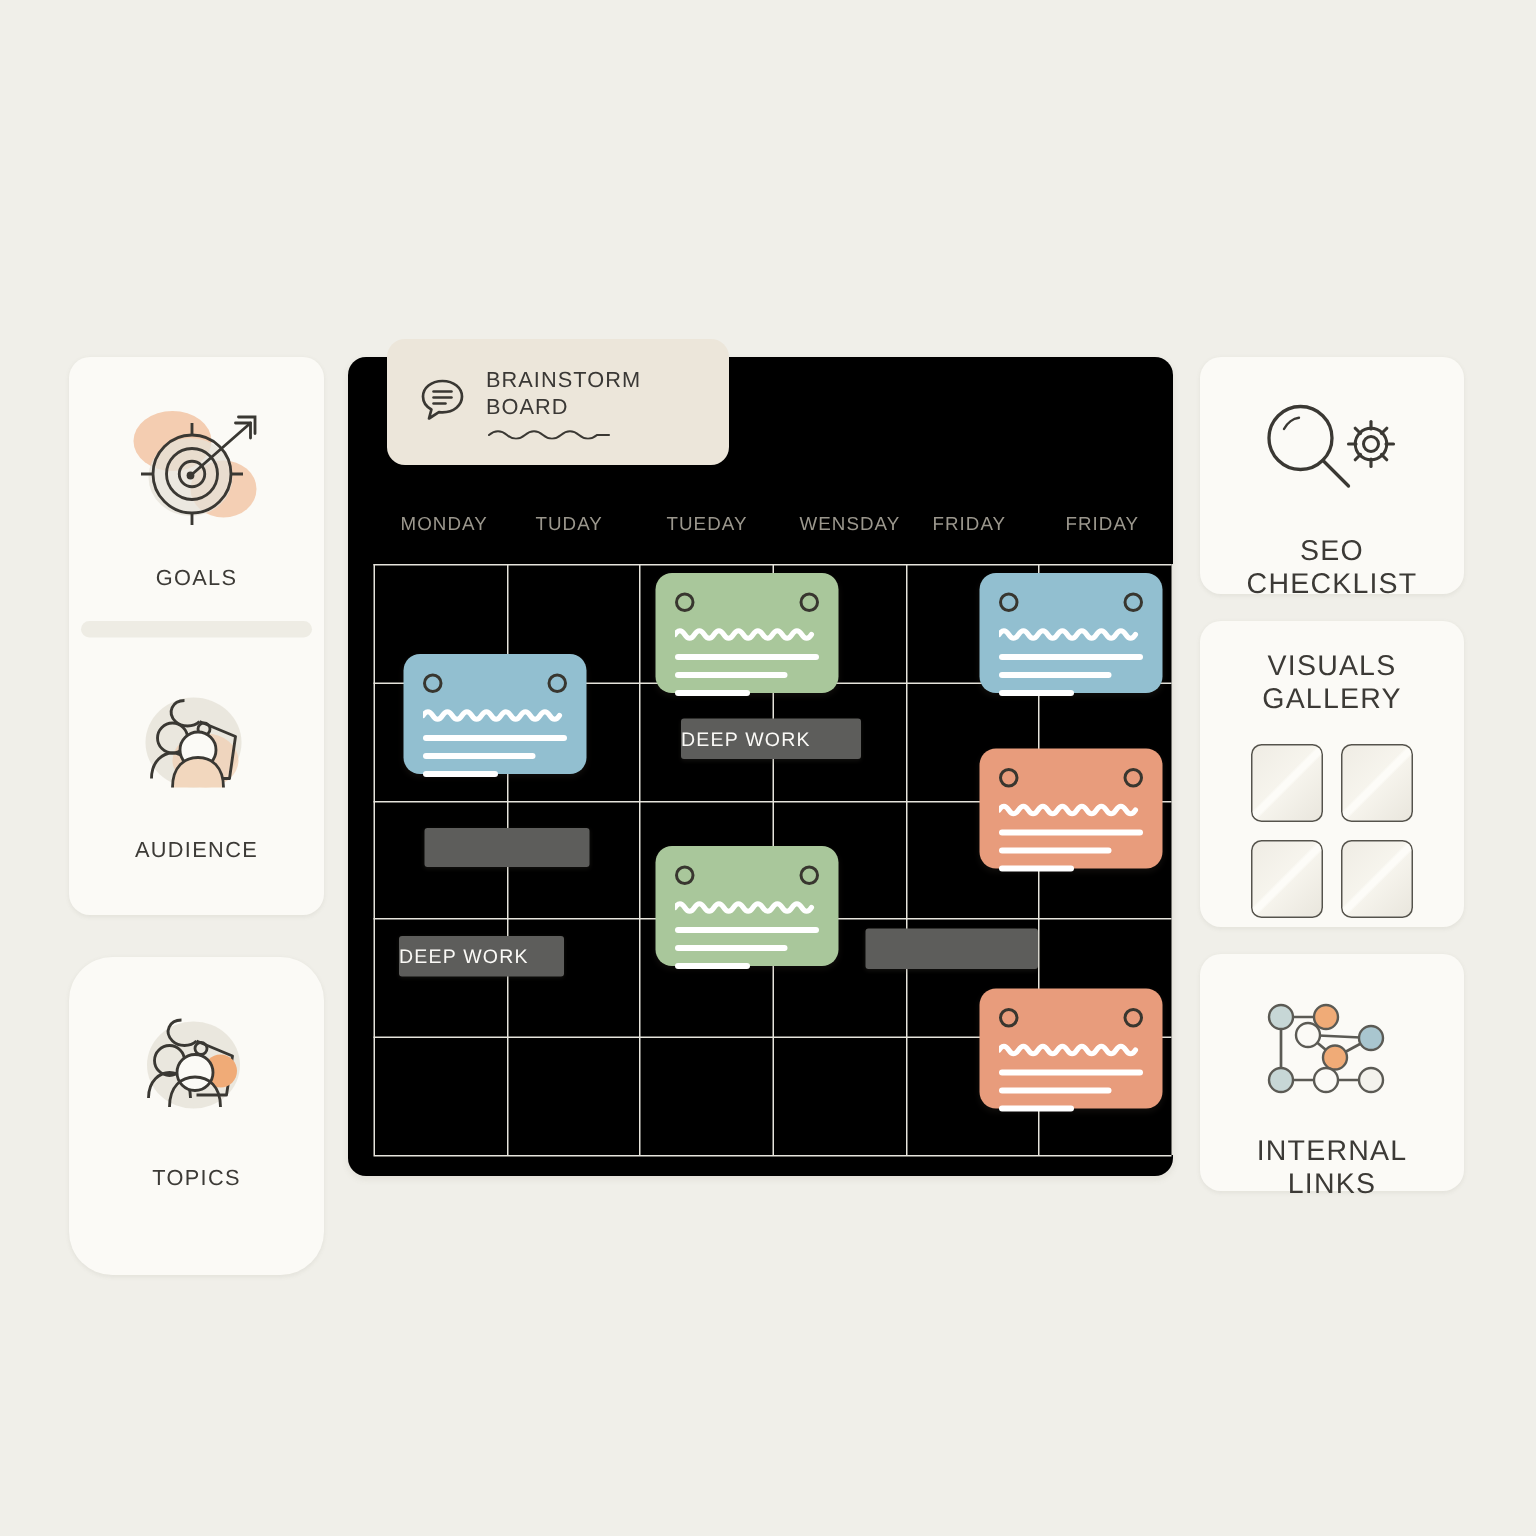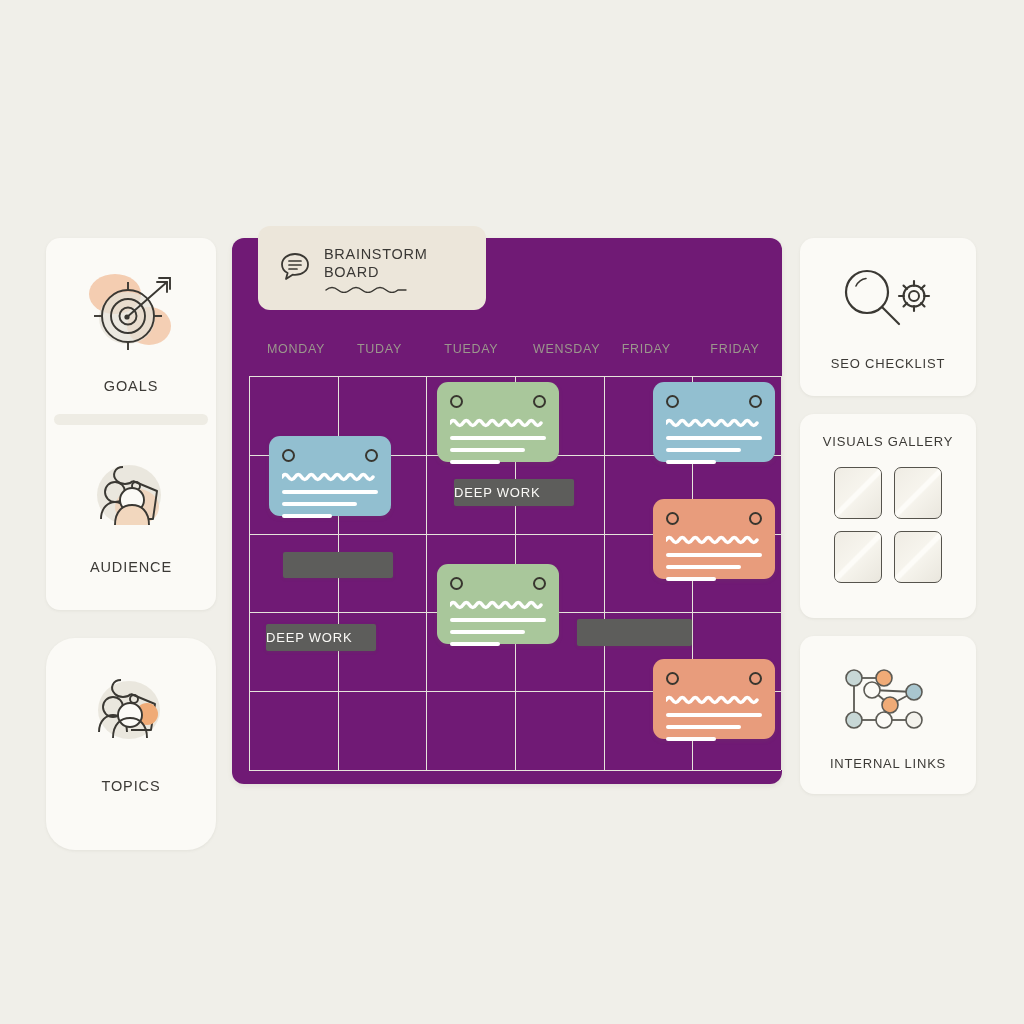--- a/index.html
+++ b/index.html
@@ -38,21 +38,21 @@
   .rail-divider {
     width: 154px; height: 11px; margin: 20px auto 0;
     background: #eeece4; border-radius: 6px;
   }
   .tile-audience { margin-top: 20px; }
 
   
   .board {
     position: absolute; left: 232px; top: 238px;
     width: 550px; height: 546px;
-    background: #701a75;
+    background: #000000;
     border-radius: 12px;
     box-shadow: 0 2px 5px rgba(120,115,100,.12);
   }
 
   .board-banner {
     position: absolute; left: 26px; top: -12px;
     width: 228px; height: 84px;
     background: #ece6da;
     border-radius: 12px;
     display: flex; align-items: center; gap: 12px;
@@ -113,21 +113,21 @@
 
   
   .right-rail { position: absolute; left: 800px; top: 238px; width: 176px; }
   .rcard { margin-bottom: 18px; padding: 22px 10px; }
   .rcard-h1 { height: 158px; }
   .rcard-h2 { height: 158px; }
   .rcard-h3 { height: 204px; padding-top: 20px; }
 
   .rtile { display: flex; flex-direction: column; align-items: center; }
   .rtile-label {
-    font-size: 13px; letter-spacing: .8px; color: #3c3a36; text-align: center;
+    font-size: 19px; letter-spacing: .8px; color: #3c3a36; text-align: center;
   }
   .rtile .rtile-label.below { margin-top: 14px; }
   .rtile .rtile-label.above { margin-bottom: 18px; }
 
   .thumb-grid {
     display: grid; grid-template-columns: repeat(2, 48px);
     grid-gap: 12px; justify-content: center;
   }
   .thumb {
     width: 48px; height: 52px;

